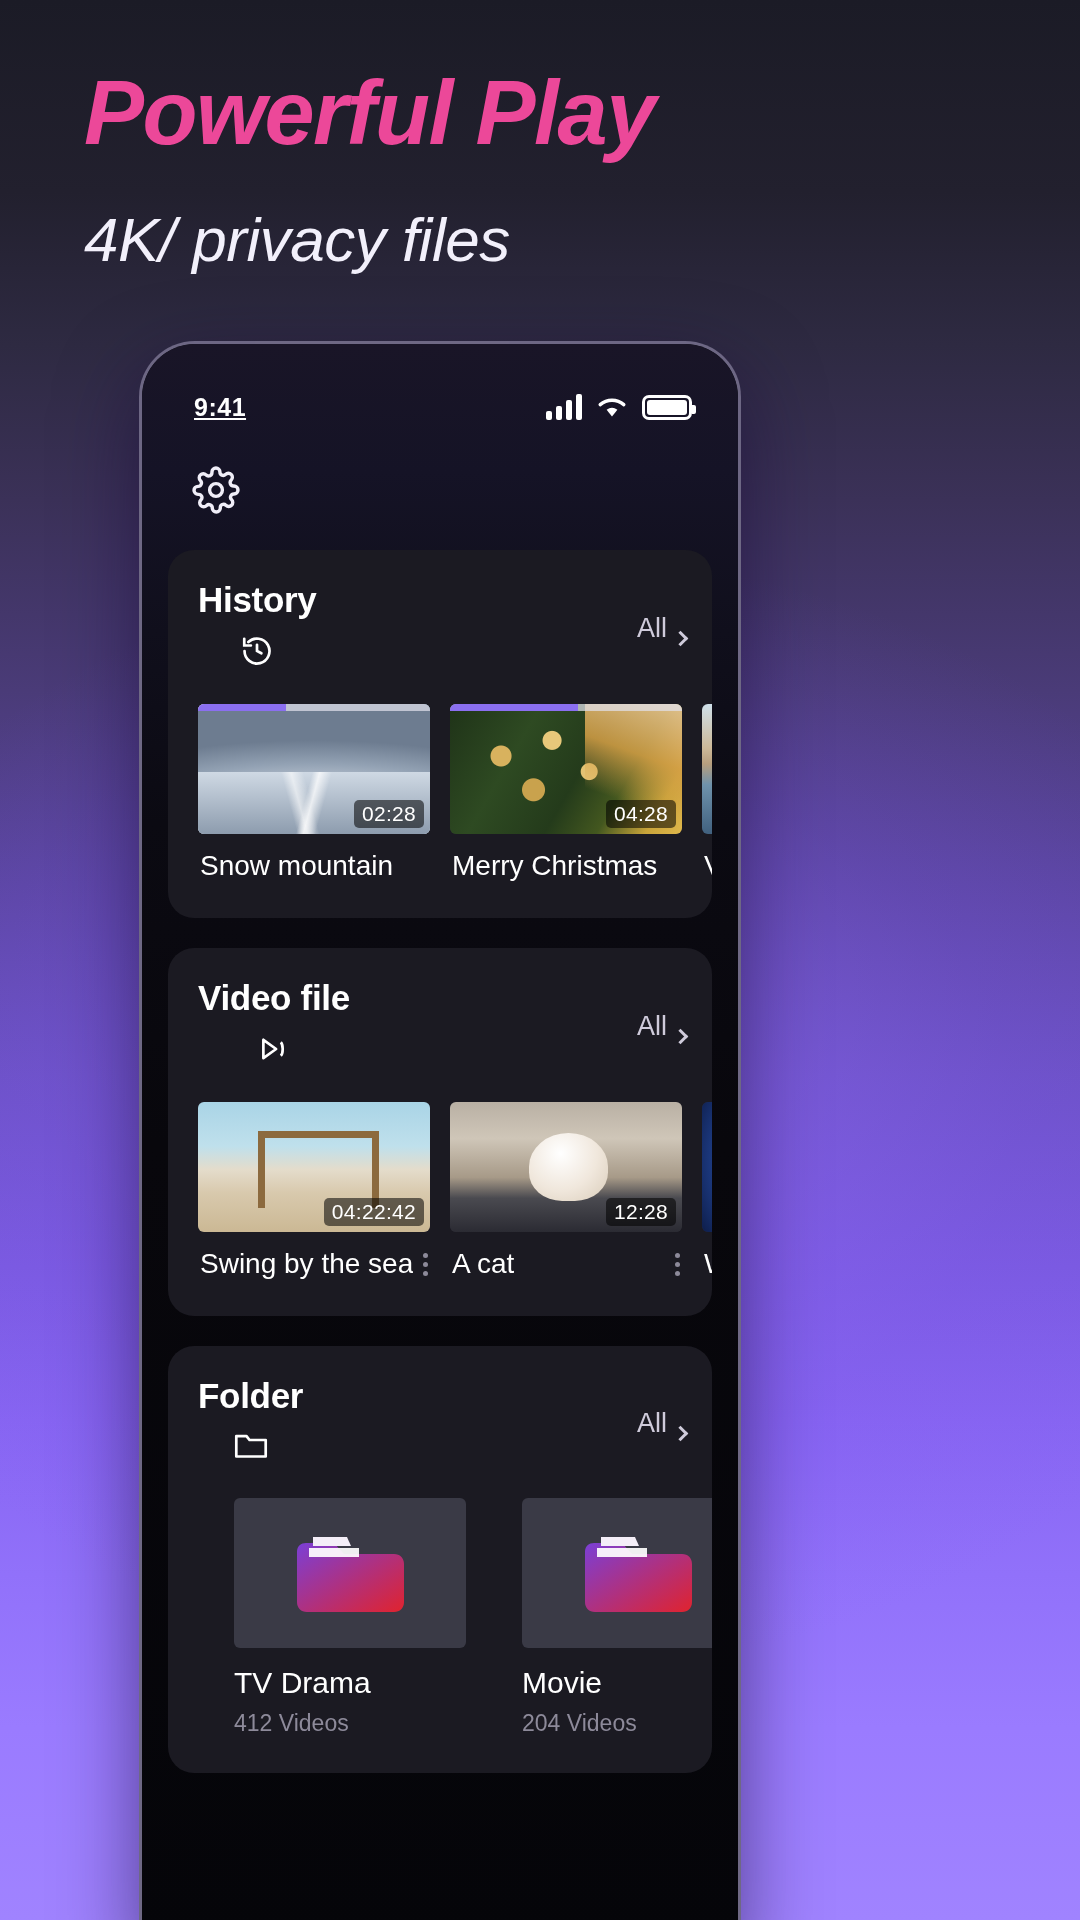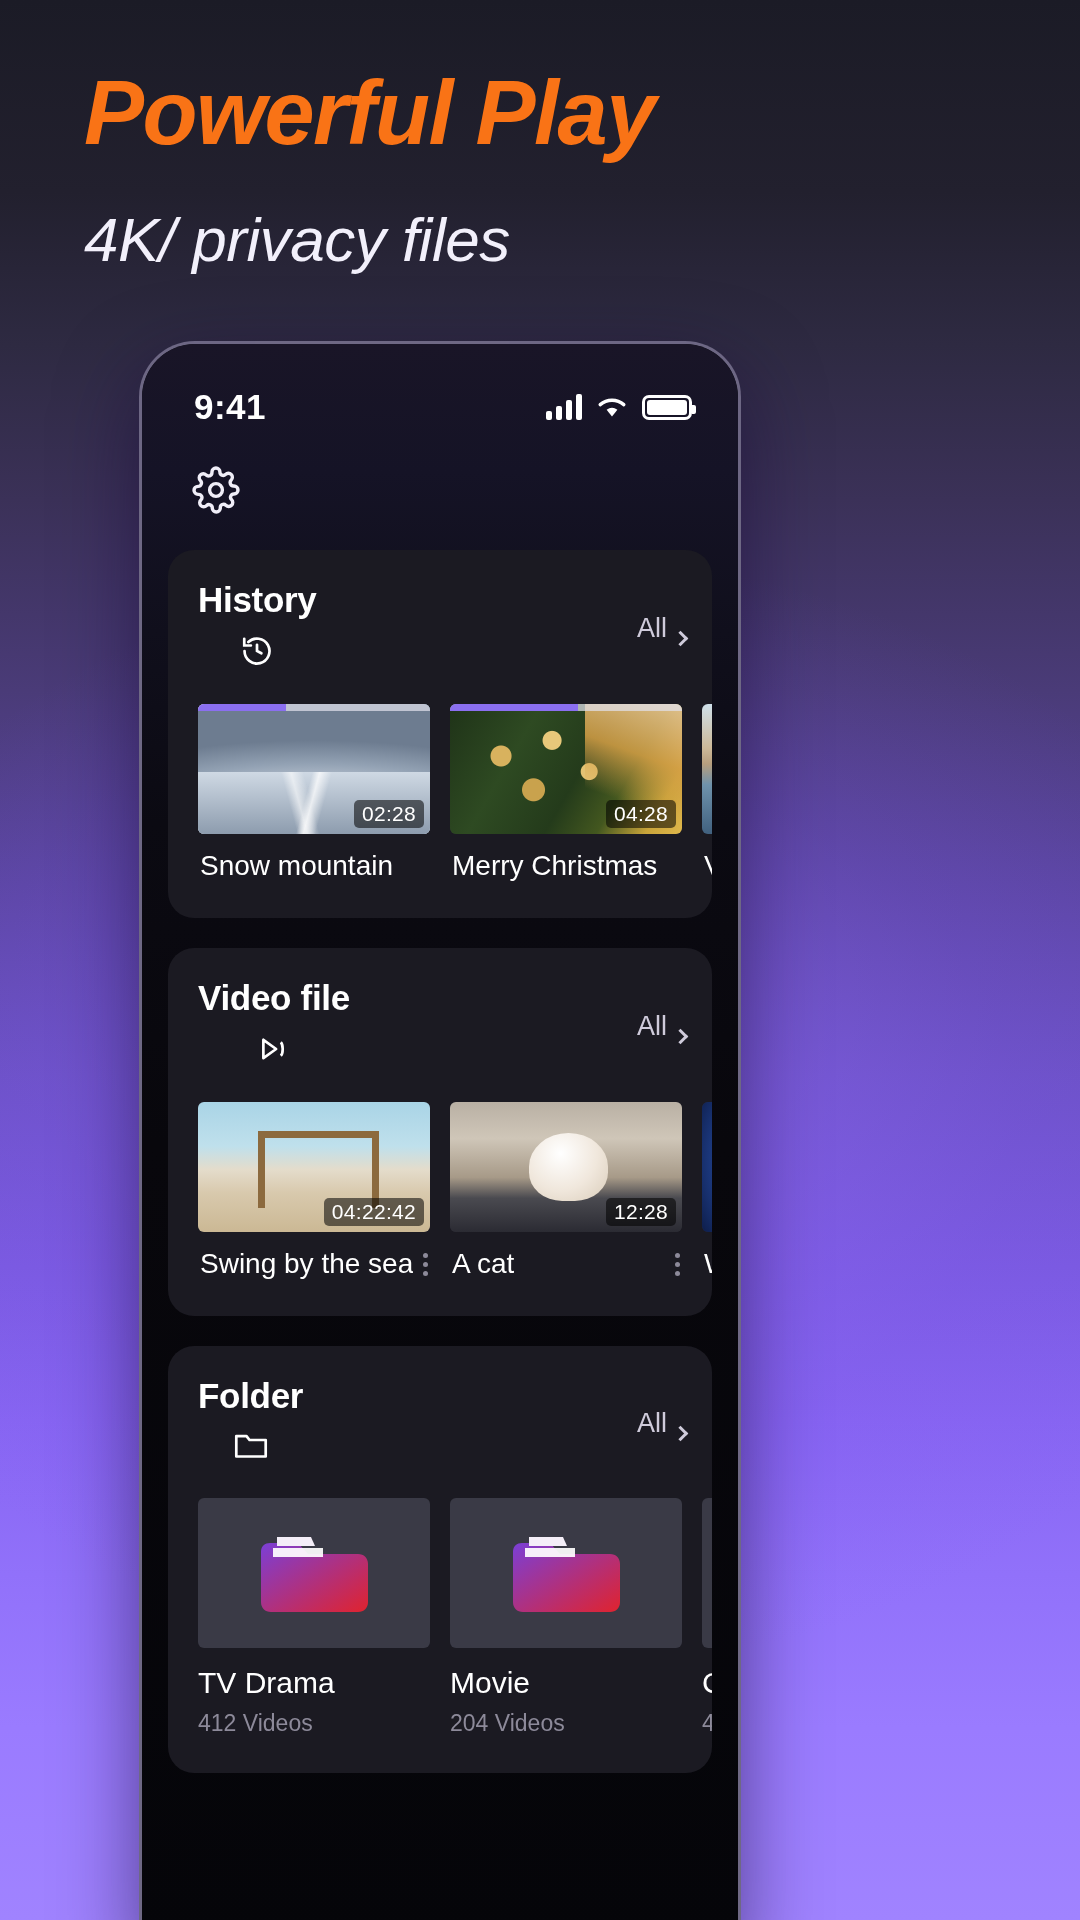--- a/index.html
+++ b/index.html
@@ -31,21 +31,21 @@
   .glow{
     position:absolute; left:50%; top:58%;
     width:1500px; height:1100px; transform:translate(-50%,-50%);
     background:radial-gradient(ellipse at center, rgba(150,110,255,.45) 0%, rgba(130,90,240,.18) 45%, rgba(0,0,0,0) 72%);
     pointer-events:none;
   }
 
   
   .headline-wrap{ position:absolute; left:0; top:0; width:1080px; padding:66px 0 0 84px; }
   .headline{
-    font-size:90px; font-weight:700; font-style:italic; color:#f97316;
+    font-size:90px; font-weight:700; font-style:italic; color:#ec4899;
     letter-spacing:-1.5px; line-height:1.05; white-space:nowrap;
   }
   .subheadline{
     margin-top:46px;
     font-size:62px; font-weight:400; font-style:italic; color:#f2f0fb;
     letter-spacing:-.5px; line-height:1.05; white-space:nowrap;
   }
 
   
   .phone{
@@ -63,21 +63,21 @@
     border-radius:53px 53px 0 0;
     background:linear-gradient(180deg,#191527 0%,#151326 8%,#100f1c 18%,#0b0a12 30%,#08070c 50%,#050509 100%);
     overflow:hidden;
   }
 
   
   .statusbar{
     height:96px; display:flex; align-items:center; justify-content:space-between;
     padding:30px 46px 0 52px;
   }
-  .clock{ font-size:35px; font-weight:700; color:#fff; letter-spacing:.5px; }
+  .clock{ font-size:25px; font-weight:700; color:#fff; letter-spacing:.5px;text-decoration:underline; }
   .sb-right{ display:flex; align-items:center; gap:14px; }
   .bars{ display:flex; align-items:flex-end; gap:4px; height:26px; }
   .bars i{ display:block; width:6px; background:#fff; border-radius:2px; }
   .bars i:nth-child(1){ height:9px; }
   .bars i:nth-child(2){ height:14px; }
   .bars i:nth-child(3){ height:20px; }
   .bars i:nth-child(4){ height:26px; }
   .wifi{ width:32px; height:24px; position:relative; }
   .battery{
     width:50px; height:25px; border:3px solid #fff; border-radius:7px; position:relative;
@@ -143,21 +143,21 @@
     font-size:21px; padding:2px 8px; border-radius:5px; letter-spacing:.3px;
   }
   .tile-foot{ display:flex; align-items:center; justify-content:space-between; padding:16px 2px 0 2px; }
   .tile-name{
     font-size:28px; color:#fff; white-space:nowrap; overflow:hidden; text-overflow:clip;
   }
   .kebab{ display:flex; flex-direction:column; gap:4px; padding-left:10px; flex:0 0 auto; }
   .kebab b{ width:5px; height:5px; border-radius:50%; background:#8d8a9a; display:block; }
 
   
-  .ftile{ width:232px; flex:0 0 232px; }
+  .ftile{ width:232px; flex:0 0 232px;margin-left:36px; }
   .fbox{
     width:232px; height:150px; border-radius:6px; background:#3a3a46;
     display:flex; align-items:center; justify-content:center;
   }
   .fname{ font-size:30px; color:#fff; margin-top:18px; white-space:nowrap; }
   .fcount{ font-size:23px; color:#8d8a9a; margin-top:10px; white-space:nowrap; }
 
   
   .art{ position:absolute; inset:0; }
   .art-snow{

